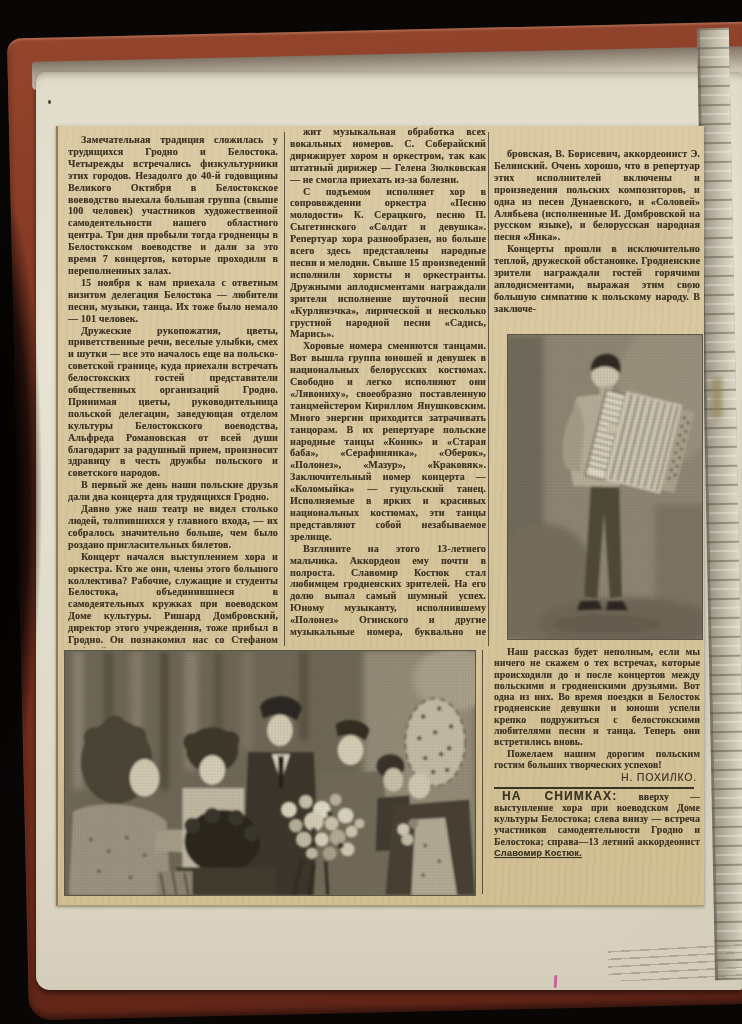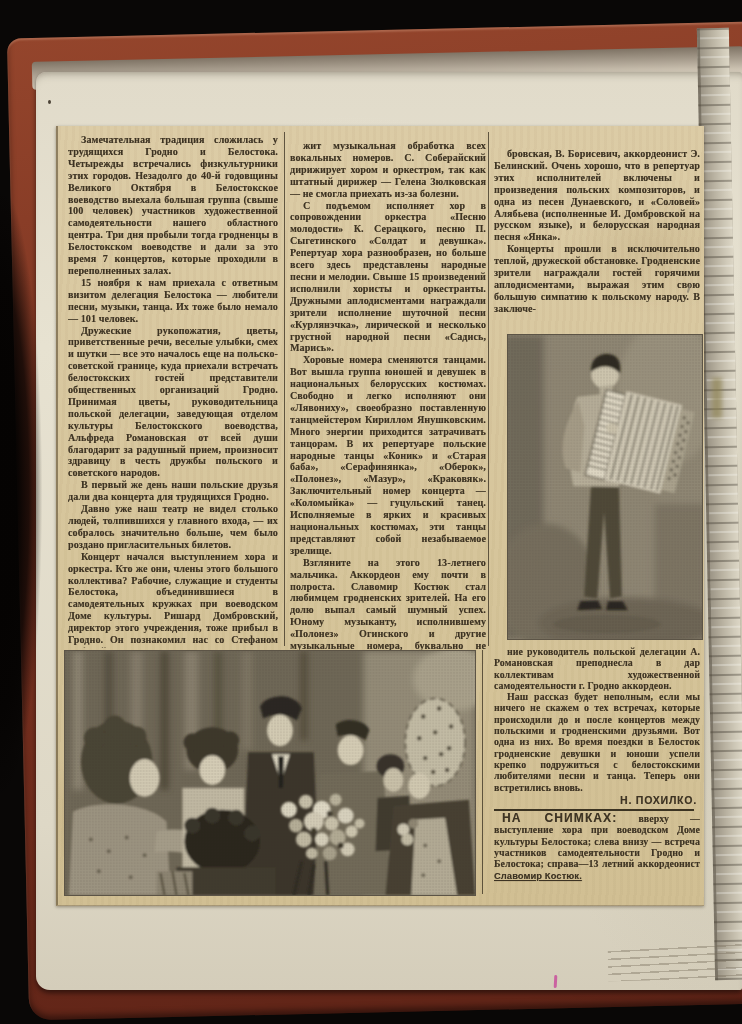--- a/index.html
+++ b/index.html
@@ -52,21 +52,21 @@
     box-shadow:0 1px 3px rgba(40,30,15,.4);}
 
   .coltext{position:absolute;font-family:"Liberation Serif",serif;font-weight:bold;font-size:10px;
     line-height:11.9px;letter-spacing:.12px;color:#3d3323;text-align:justify;overflow:hidden;
     text-shadow:.2px .2px 0 rgba(61,51,35,.45);}
   .coltext p{margin:0;text-indent:13px;}
   .col3b{line-height:11.3px;font-size:9.8px;}
   .vrule{position:absolute;width:1px;background:rgba(48,40,26,.72);}
 
   .byline{text-align:right;font-family:"Liberation Sans",sans-serif;font-size:10.5px;letter-spacing:.8px;
-    margin:2px 3px 1px 0;font-weight:bold;}
+    margin:2px 3px 1px 0;font-weight:normal;}
   .cap-rule{height:2px;background:#3b3322;width:97%;margin:3px 0 2px 0;}
   .cap{text-indent:8px !important;}
   .cap-label{font-family:"Liberation Sans",sans-serif;letter-spacing:1.1px;font-size:12px;}
   .cap-name{font-family:"Liberation Sans",sans-serif;font-size:9.3px;text-decoration:underline;}
 
   .photo{position:absolute;border:1px solid rgba(42,36,24,.45);overflow:hidden;background:#857d6c;}
   .photo svg{display:block;width:100%;height:100%;}
   .photo-right{left:449px;top:208px;width:196px;height:306px;}
   .photo-bottom{left:6px;top:524px;width:412px;height:246px;}
 
@@ -94,21 +94,21 @@
       <p>Замечательная традиция сложилась у трудящихся Гродно и Белостока. Четырежды встречались физкультурники этих городов. Незадолго до 40-й годовщины Великого Октября в Белостокское воеводство выехала большая группа (свыше 100 человек) участников художественной самодеятельности нашего областного центра. Три дня пробыли тогда гродненцы в Белостокском воеводстве и дали за это время 7 концертов, которые проходили в переполненных залах.</p>
       <p>15 ноября к нам приехала с ответным визитом делегация Белостока — любители песни, музыки, танца. Их тоже было немало — 101 человек.</p>
       <p>Дружеские рукопожатия, цветы, приветственные речи, веселые улыбки, смех и шутки — все это началось еще на польско-советской границе, куда приехали встречать белостокских гостей представители общественных организаций Гродно. Принимая цветы, руководительница польской делегации, заведующая отделом культуры Белостокского воеводства, Альфреда Романовская от всей души благодарит за радушный прием, произносит здравицу в честь дружбы польского и советского народов.</p>
       <p>В первый же день наши польские друзья дали два концерта для трудящихся Гродно.</p>
       <p>Давно уже наш театр не видел столько людей, толпившихся у главного входа, — их собралось значительно больше, чем было роздано пригласительных билетов.</p>
       <p>Концерт начался выступлением хора и оркестра. Кто же они, члены этого большого коллектива? Рабочие, служащие и студенты Белостока, объединившиеся в самодеятельных кружках при воеводском Доме культуры. Ришард Домбровский, директор этого учреждения, тоже прибыл в Гродно. Он познакомил нас со Стефаном Соберайским — композитором, которому принадле-</p>
     </div>
 
     <div class="vrule" style="left:226px;top:6px;height:514px;"></div>
 
-    <div class="coltext" style="left:232px;top:14px;width:196px;height:514px;">
+    <div class="coltext" style="left:232px;top:0;width:196px;height:514px;">
       <p>жит музыкальная обработка всех вокальных номеров. С. Соберайский дирижирует хором и оркестром, так как штатный дирижер — Гелена Зюлковская — не смогла приехать из-за болезни.</p>
       <p>С подъемом исполняет хор в сопровождении оркестра «Песню молодости» К. Серацкого, песню П. Сыгетинского «Солдат и девушка». Репертуар хора разнообразен, но больше всего здесь представлены народные песни и мелодии. Свыше 15 произведений исполнили хористы и оркестранты. Дружными аплодисментами награждали зрители исполнение шуточной песни «Курлянэчка», лирической и несколько грустной народной песни «Садись, Марись».</p>
       <p>Хоровые номера сменяются танцами. Вот вышла группа юношей и девушек в национальных белорусских костюмах. Свободно и легко исполняют они «Лявониху», своеобразно поставленную танцмейстером Кириллом Янушковским. Много энергии приходится затрачивать танцорам. В их репертуаре польские народные танцы «Коник» и «Старая баба», «Серафинянка», «Оберок», «Полонез», «Мазур», «Краковяк». Заключительный номер концерта — «Коломыйка» — гуцульский танец. Исполняемые в ярких и красивых национальных костюмах, эти танцы представляют собой незабываемое зрелище.</p>
       <p>Взгляните на этого 13-летнего мальчика. Аккордеон ему почти в полроста. Славомир Костюк стал любимцем гродненских зрителей. На его долю выпал самый шумный успех. Юному музыканту, исполнившему «Полонез» Огинского и другие музыкальные номера, буквально не давали доигрывать мелодии.</p>
 
     </div>
 
     <div class="vrule" style="left:430px;top:6px;height:514px;"></div>
 
     <div class="coltext" style="left:436px;top:22px;width:206px;height:200px;">
@@ -312,22 +312,22 @@
             <circle cx="266" cy="164" r="3" fill="#443f30"></circle>
           <circle cx="277" cy="196" r="3" fill="#3a3528"></circle>
         </g>
         <rect width="412" height="246" fill="url(#htB)"></rect>
       </svg>
     </div>
 
     <div class="vrule" style="left:424px;top:524px;height:244px;"></div>
 
     <div class="coltext col3b" style="left:436px;top:520px;width:206px;height:256px;">
-      <p>ние руководитель польской делегации А. Романовская преподнесла в дар коллективам художественной самодеятельности г. Гродно аккордеон.</p>
       <p>Наш рассказ будет неполным, если мы ничего не скажем о тех встречах, которые происходили до и после концертов между польскими и гродненскими друзьями. Вот одна из них. Во время поездки в Белосток гродненские девушки и юноши успели крепко подружиться с белостокскими любителями песни и танца. Теперь они встретились вновь.</p>
+      <p>Пожелаем нашим дорогим польским гостям больших творческих успехов!</p>
       <div class="byline">Н. ПОХИЛКО.</div>
       <div class="cap-rule"></div>
       <p class="cap"><span class="cap-label">НА СНИМКАХ:</span><span> вверху — выступление хора при воеводском Доме культуры Белостока; слева внизу — встреча участников самодеятельности Гродно и Белостока; справа—13 летний аккордеонист </span><span class="cap-name">Славомир Костюк.</span></p>
 
     </div>
 
   </div>
 
   <div class="speck speck1"></div>
   <div class="speck speck2"></div>

